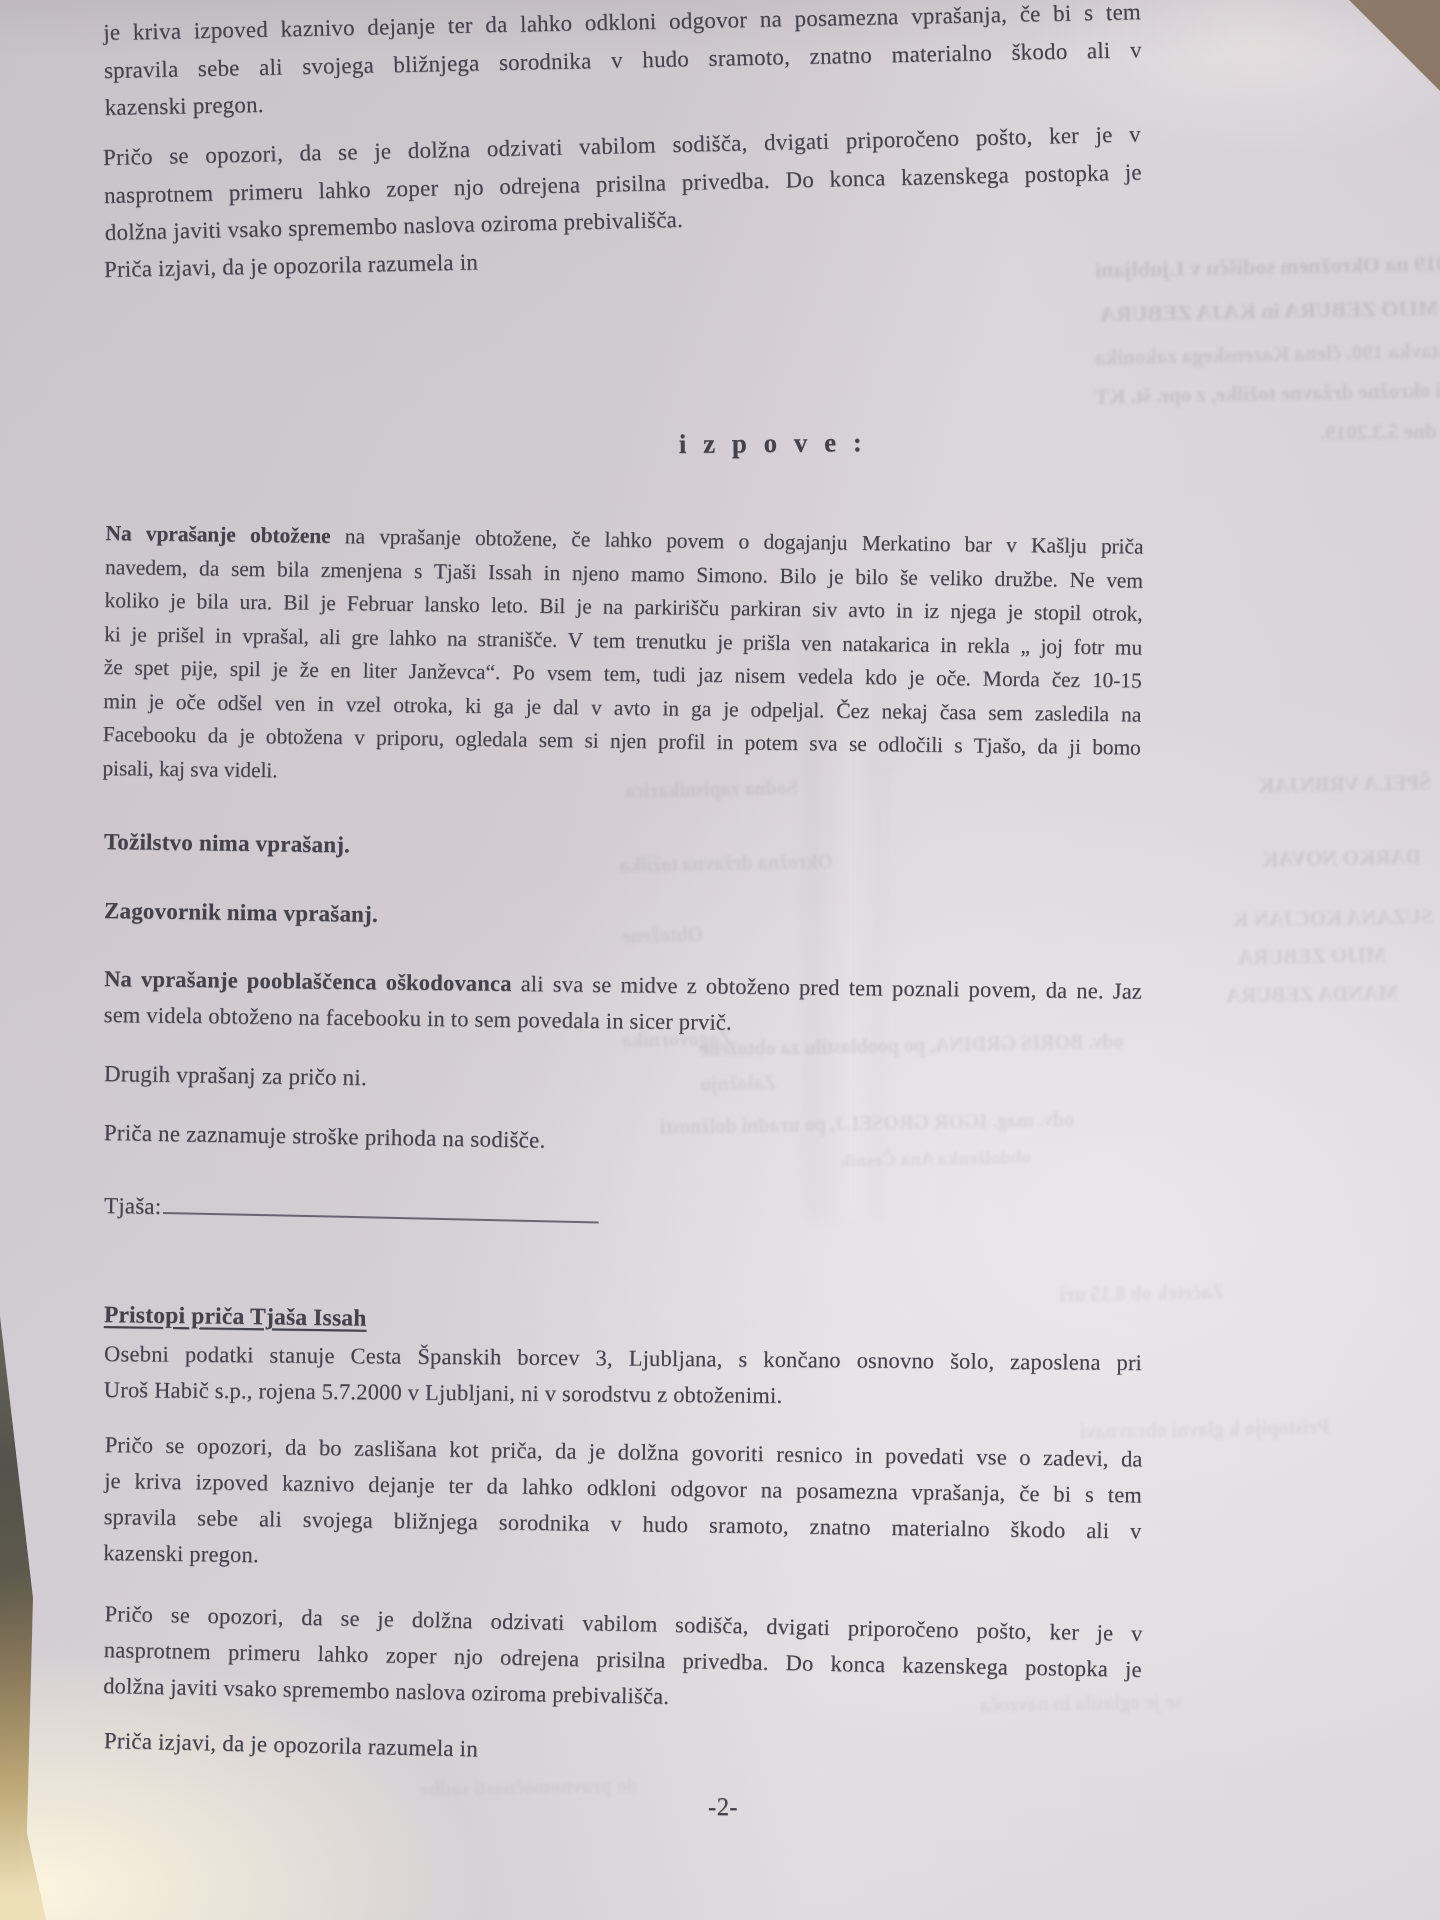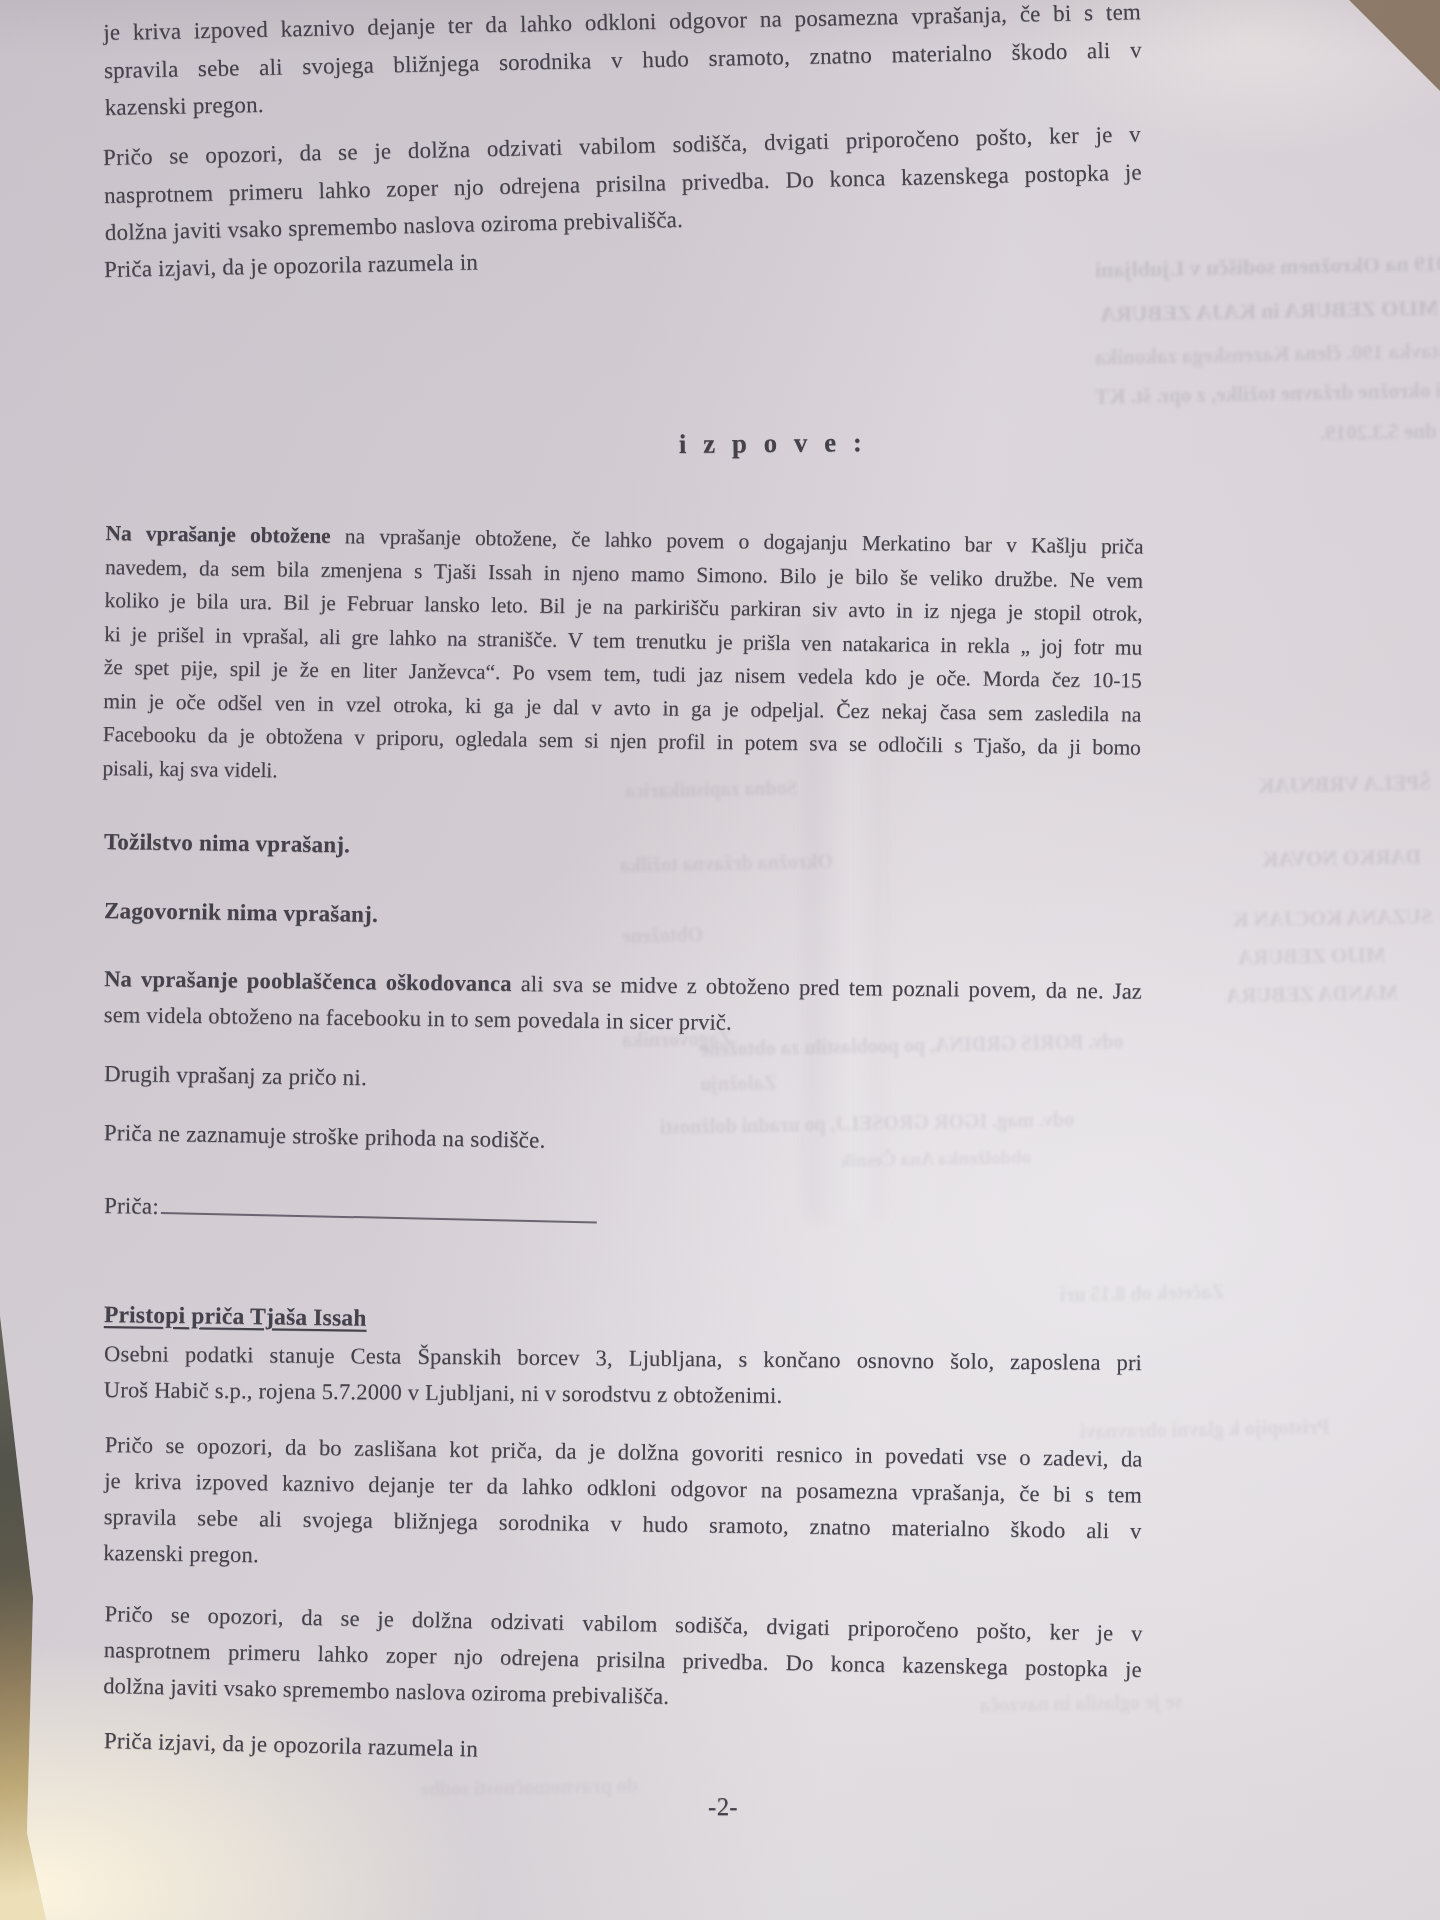--- a/index.html
+++ b/index.html
@@ -130,21 +130,21 @@
         <div class="line jl"><span class="b">Na vprašanje pooblaščenca oškodovanca</span><span> ali sva se midve z obtoženo pred tem poznali povem, da ne. Jaz</span></div>
         <div class="line"><span>sem videla obtoženo na facebooku in to sem povedala in sicer prvič.</span></div>
       </div>
       <div class="block" id="b9">
         <div class="line"><span>Drugih vprašanj za pričo ni.</span></div>
       </div>
       <div class="block" id="b10">
         <div class="line"><span>Priča ne zaznamuje stroške prihoda na sodišče.</span></div>
       </div>
       <div class="block" id="b11">
-        <div class="line"><span>Priča:</span><span class="sigline"></span></div>
+        <div class="line"><span>Tjaša:</span><span class="sigline"></span></div>
       </div>
       <div class="block" id="b12">
         <div class="line"><span class="b u">Pristopi priča Tjaša Issah</span></div>
       </div>
       <div class="block" id="b13">
         <div class="line jl"><span>Osebni podatki stanuje Cesta Španskih borcev 3, Ljubljana, s končano osnovno šolo, zaposlena pri</span></div>
         <div class="line"><span>Uroš Habič s.p., rojena 5.7.2000 v Ljubljani, ni v sorodstvu z obtoženimi.</span></div>
       </div>
       <div class="block" id="b14">
         <div class="line jl"><span>Pričo se opozori, da bo zaslišana kot priča, da je dolžna govoriti resnico in povedati vse o zadevi, da</span></div>

